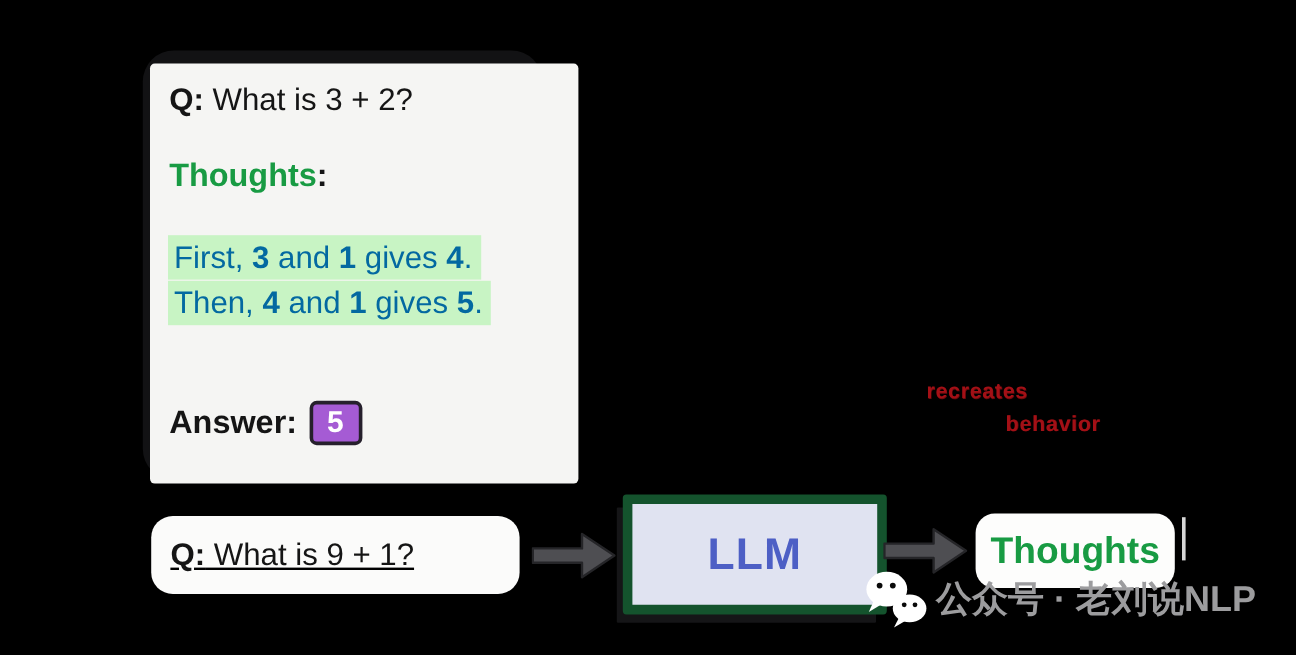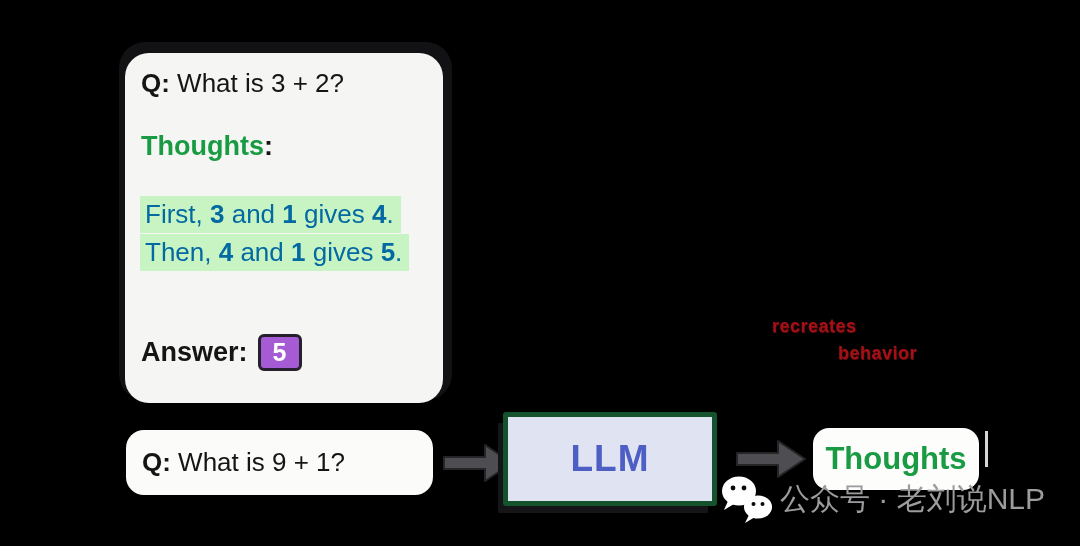--- a/index.html
+++ b/index.html
@@ -3,63 +3,63 @@
 <meta charset="utf-8">
 <style>
   html,body{margin:0;padding:0;background:#000;}
   .stage{position:relative;width:1080px;height:546px;background:#000;overflow:hidden;
          font-family:"Liberation Sans",sans-serif;}
 
   
   .card-backdrop{position:absolute;left:119px;top:42px;width:333px;height:358px;
                  background:#121214;border-radius:26px;}
   .example-card{position:absolute;left:125px;top:53px;width:318px;height:350px;
-                background:#f5f5f3;border-radius:24px;}
+                background:#f5f5f3;border-radius:4px;padding-left:39px;}
   .q-line{position:absolute;left:16px;top:15px;font-size:26px;color:#151515;white-space:nowrap;}
   .q-prefix{font-weight:bold;}
   .thoughts-line{position:absolute;left:16px;top:78px;font-size:27px;font-weight:bold;white-space:nowrap;}
   .thoughts-label{color:#189b43;}
   .thoughts-colon{color:#151515;}
   .thought-lines{position:absolute;left:15px;top:143px;}
   .thought-line{display:table;background:#c8f4c4;color:#0369a1;font-size:26px;
                 line-height:33px;padding:2px 7px 2px 5px;margin-bottom:1px;white-space:nowrap;}
   .answer-row{position:absolute;left:16px;top:281px;display:flex;align-items:center;justify-content:center;}
   .answer-label{font-size:27px;font-weight:bold;color:#151515;}
   .answer-badge{margin-left:10px;width:38px;height:31px;background:#a55bd4;
                 border:3px solid #26202c;border-radius:6px;display:flex;align-items:center;
                 justify-content:center;font-size:25px;font-weight:bold;color:#fff;}
 
   
   .query-card{position:absolute;left:126px;top:430px;width:307px;height:65px;background:#fbfbfa;
-              border-radius:18px;display:flex;align-items:center;}
+              border-radius:18px;display:flex;align-items:center;text-decoration:underline;}
   .query-card .q-text{margin-left:16px;font-size:26px;color:#151515;white-space:nowrap;position:static;}
 
   
   .arrow{position:absolute;}
 
   
-  .llm-box{position:absolute;left:503px;top:412px;width:204px;height:84px;background:#e0e3f1;
-           border:5px solid #14532d;border-radius:3px;display:flex;align-items:center;
+  .llm-box{position:absolute;left:519px;top:412px;width:204px;height:84px;background:#e0e3f1;
+           border:8px solid #14532d;border-radius:3px;display:flex;align-items:center;
            justify-content:center;box-shadow:-7px 9px 0 -2px #151517;}
   .llm-label{font-size:37px;font-weight:bold;color:#4d5fc5;letter-spacing:1px;}
 
   
   .output-box{position:absolute;left:813px;top:428px;width:166px;height:62px;background:#fdfdfc;
               border-radius:16px;display:flex;align-items:center;justify-content:center;}
   .output-label{font-size:31px;font-weight:bold;color:#189b43;}
   .stack-edge{position:absolute;left:985px;top:431px;width:3px;height:36px;background:#d6d6d6;}
 
   
   .annotation{position:absolute;color:#a31016;font-weight:800;font-size:18px;
               text-shadow:0.5px 0.5px 0 #6f0b0e;letter-spacing:0.5px;}
   .annotation.l1{left:772px;top:316px;}
   .annotation.l2{left:838px;top:343px;}
 
   
-  .watermark{position:absolute;left:720px;top:474px;display:flex;align-items:center;}
+  .watermark{position:absolute;left:720px;top:474px;display:flex;align-items:center;font-weight:bold;}
   .wechat-icon{width:56px;height:50px;}
   .watermark-text{margin-left:4px;font-size:30px;color:#9c9c9e;white-space:nowrap;}
 </style>
 </head>
 <body>
 
 <div class="stage">
 
   <div class="card-backdrop"></div>
   <div class="example-card">

